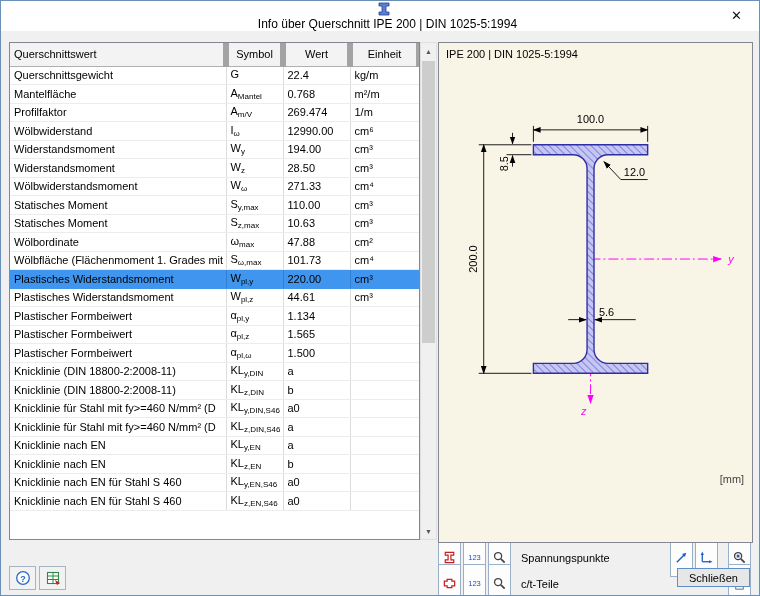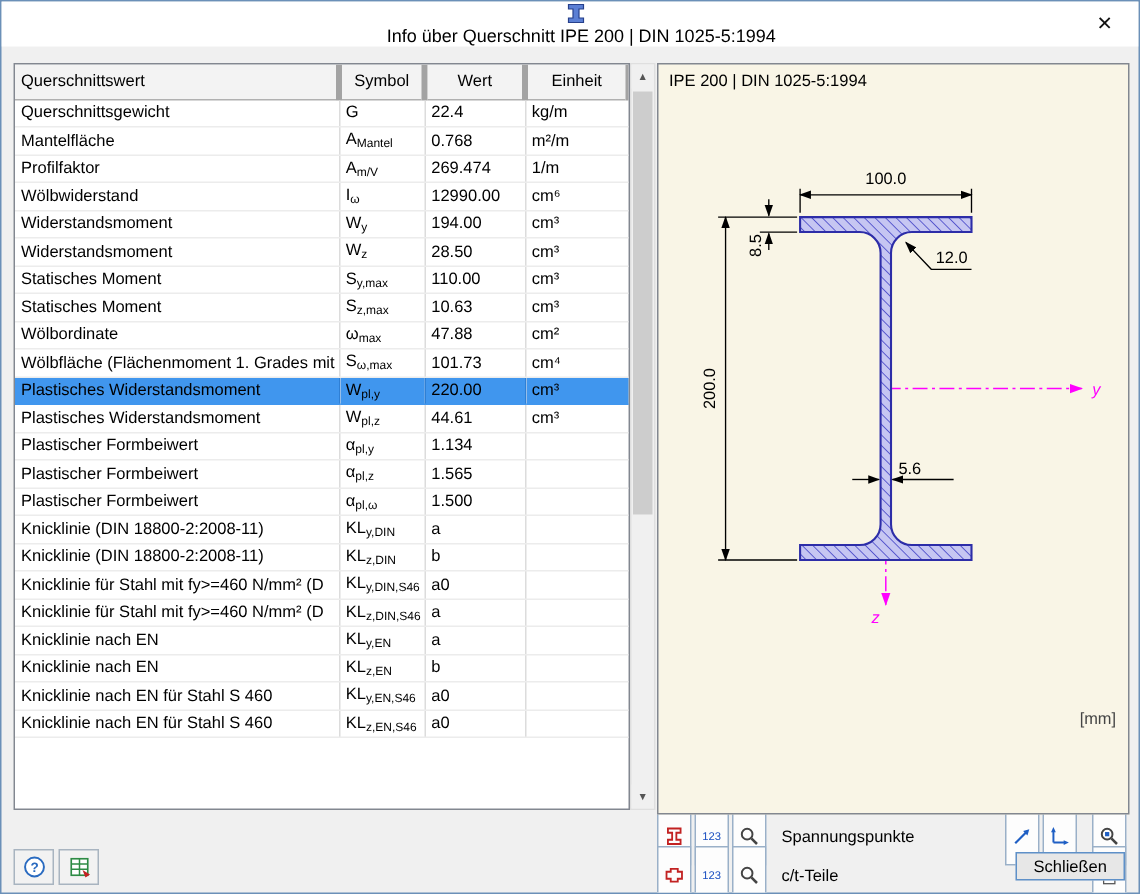--- a/index.html
+++ b/index.html
@@ -8,21 +8,21 @@
   .window{position:relative;width:760px;height:596px;background:#f0f0f0;border:1px solid #6b90b8;overflow:hidden;}
   
   .titlebar{position:absolute;left:0;top:0;right:0;height:30px;background:#ffffff;display:flex;align-items:center;padding-left:8px;flex-direction:column;}
   .app-icon{width:16px;height:16px;display:inline-block;}
   .title{font-size:12px;margin-left:7px;white-space:nowrap;}
   .close{position:absolute;right:0;top:0;width:45px;height:29px;display:flex;align-items:center;justify-content:center;font-size:13px;color:#111;cursor:pointer;}
   
   .table-box{position:absolute;left:8px;top:41px;width:411px;height:498px;background:#fff;border:1px solid #828790;overflow:hidden;}
   table{border-collapse:collapse;table-layout:fixed;width:409px;font-size:11px;}
   col.w-name{width:216px}col.w-sym{width:57px}col.w-val{width:67px}col.w-unit{width:69px}
-  th{height:23px;font-weight:400;background:#f3f3f3;border-right:4px solid #a3a3a3;border-bottom:1px solid #b0b0b0;text-align:center;white-space:nowrap;overflow:hidden;}
+  th{height:23px;font-weight:400;background:#f3f3f3;border-right:6px solid #a3a3a3;border-bottom:1px solid #b0b0b0;text-align:center;white-space:nowrap;overflow:hidden;}
   th.c-name{text-align:left;padding-left:4px;}
   td{height:18.5px;border-right:1px solid #dcdcdc;border-bottom:1px solid #ececec;white-space:nowrap;overflow:hidden;padding:0 4px;}
   td.c-val{text-align:left;padding-right:6px;}
   tr.selected td{background:var(--selection,#4096ee);border-bottom-color:var(--selection,#4096ee);border-right-color:#2f7fd4;}
   .sub{font-size:8px;vertical-align:-2px;text-align:right;}
   
   .vscroll{position:absolute;left:419px;top:41px;width:17px;height:498px;background:#f0f0f0;border:1px solid #dfdfdf;}
   .sb-btn{position:absolute;left:0;width:15px;height:16px;display:flex;align-items:center;justify-content:center;font-size:7px;color:#555;background:#f0f0f0;}
   .sb-btn.up{top:0;} .sb-btn.down{bottom:0;}
   .sb-thumb{position:absolute;left:1px;top:18px;width:13px;height:282px;background:#cdcdcd;}
@@ -107,20 +107,26 @@
             <td class="c-val">194.00</td>
             <td class="c-unit">cm³</td>
           </tr>
           <tr>
             <td class="c-name">Widerstandsmoment</td>
             <td class="c-sym"><span>W</span><span class="sub">z</span></td>
             <td class="c-val">28.50</td>
             <td class="c-unit">cm³</td>
           </tr>
           <tr>
+            <td class="c-name">Wölbwiderstandsmoment</td>
+            <td class="c-sym"><span>W</span><span class="sub">ω</span></td>
+            <td class="c-val">271.33</td>
+            <td class="c-unit">cm⁴</td>
+          </tr>
+          <tr>
             <td class="c-name">Statisches Moment</td>
             <td class="c-sym"><span>S</span><span class="sub">y,max</span></td>
             <td class="c-val">110.00</td>
             <td class="c-unit">cm³</td>
           </tr>
           <tr>
             <td class="c-name">Statisches Moment</td>
             <td class="c-sym"><span>S</span><span class="sub">z,max</span></td>
             <td class="c-val">10.63</td>
             <td class="c-unit">cm³</td>

